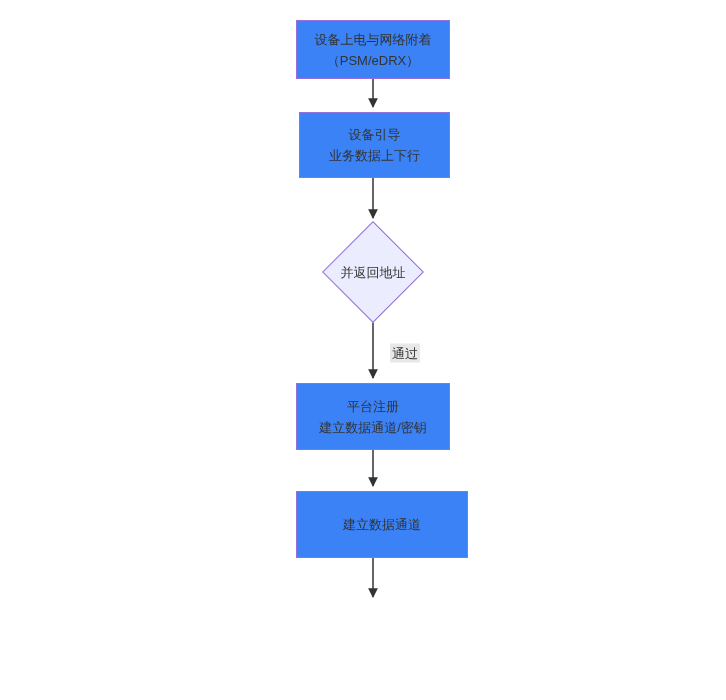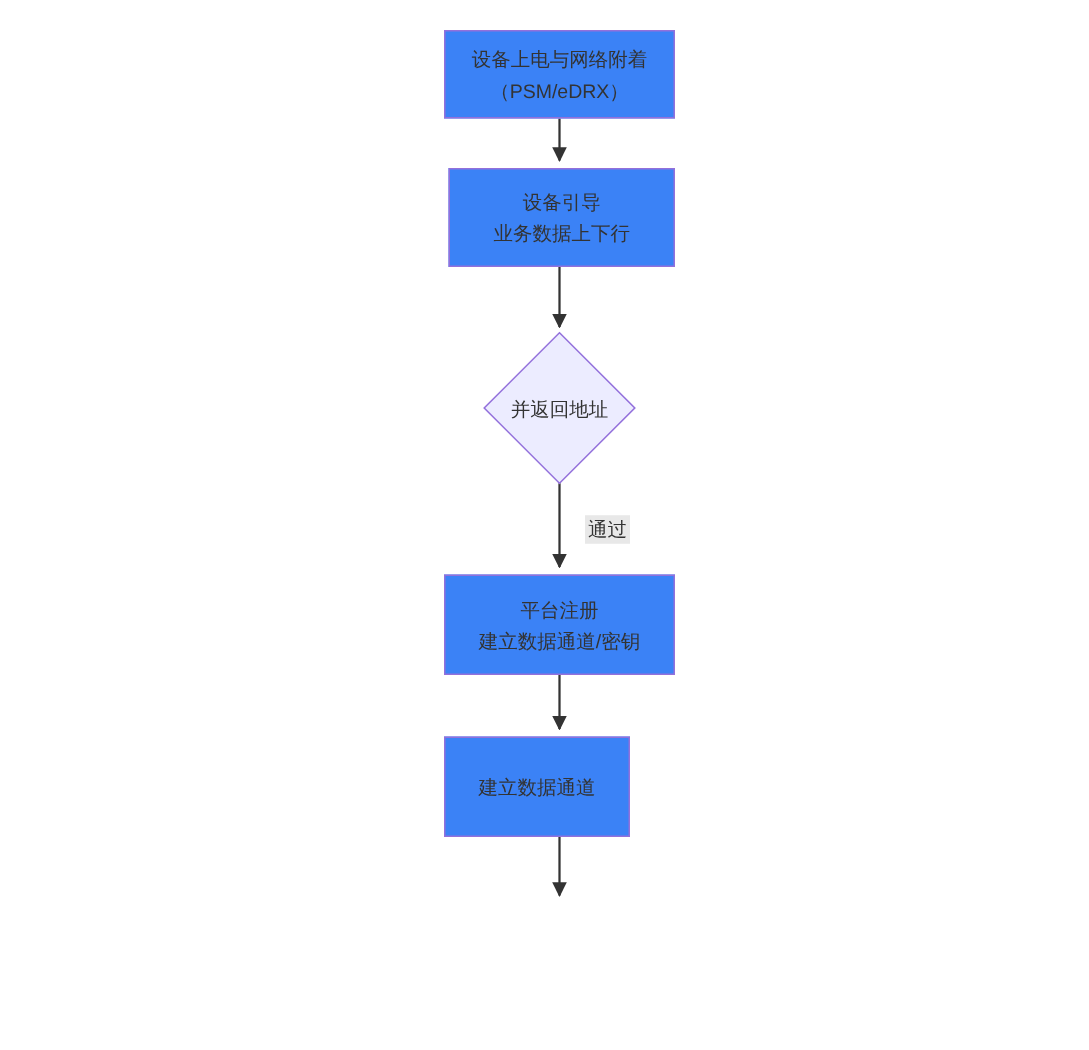--- a/index.html
+++ b/index.html
@@ -58,21 +58,21 @@
     padding: 0 2px;
     font-size: 13px;
     line-height: 19px;
     color: #333333;
     margin-left: 32px;
   }
   
   .n-power    { left: 296px; top: 20px;  width: 154px; height: 59px; }
   .n-boot     { left: 299px; top: 112px; width: 151px; height: 66px; }
   .n-register { left: 296px; top: 383px; width: 154px; height: 67px; }
-  .n-channel  { left: 296px; top: 491px; width: 124px; height: 67px; }
+  .n-channel  { left: 296px; top: 491px; width: 172px; height: 67px; }
   .n-business { left: 298px; top: 602px; width: 152px; height: 65px; }
 </style>
 </head>
 <body>
 
 <div class="canvas">
 
   <svg class="edges" viewBox="0 0 726 700">
     <defs>
       <marker id="arrowhead" viewBox="0 0 10 10" refX="9" refY="5" markerWidth="6.5" markerHeight="6.5" orient="auto-start-reverse">

